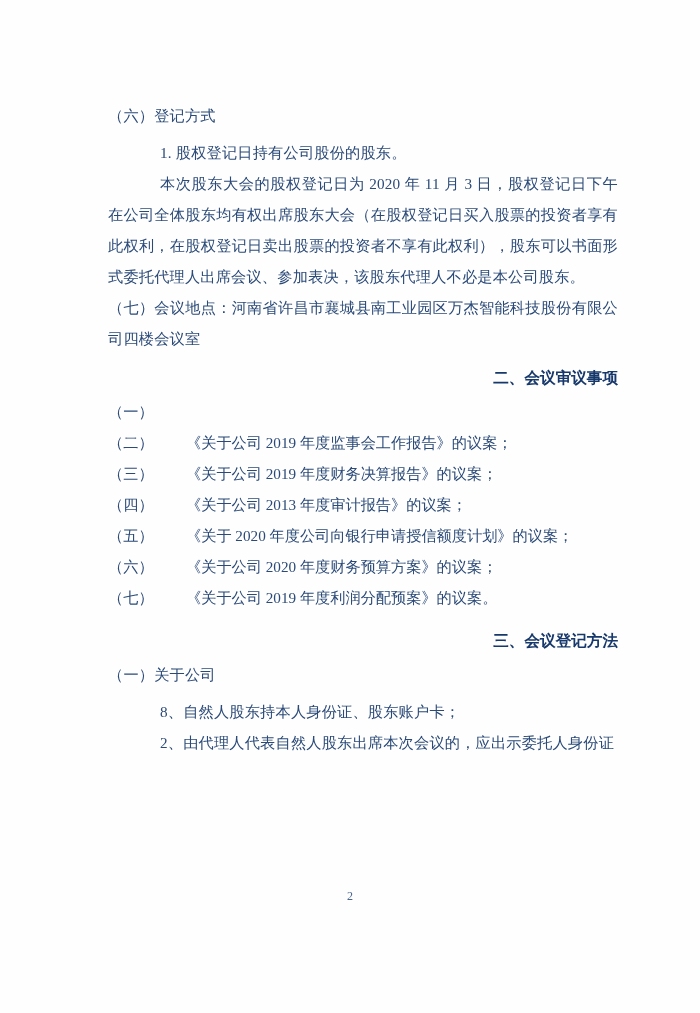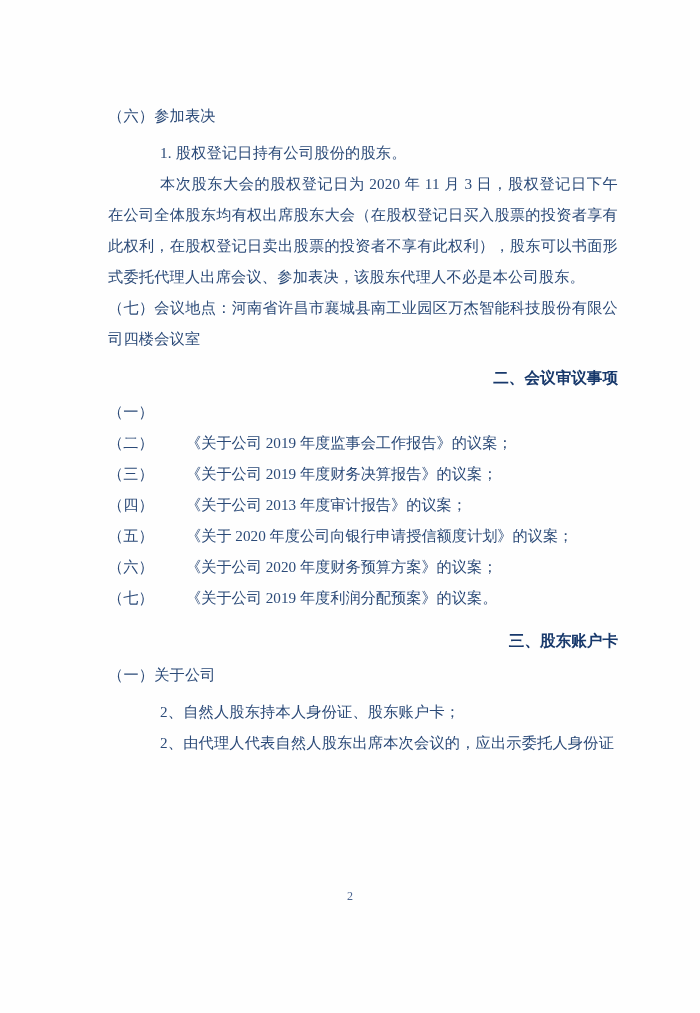--- a/index.html
+++ b/index.html
@@ -84,21 +84,21 @@
     padding-left: 10px;
     text-align: right;
   }
 </style>
 </head>
 <body>
 
 <div class="page">
   <div class="content">
 
-    <p class="para indent1">（六）参加表决</p>
+    <p class="para indent1">（六）登记方式</p>
 
     <div class="gap-sm"></div>
 
     <p class="para indent-num">1. 股权登记日持有公司股份的股东。</p>
 
     <p class="para block-para">本次股东大会的股权登记日为 2020 年 11 月 3 日，股权登记日下午在公司全体股东均有权出席股东大会（在股权登记日买入股票的投资者享有此权利，在股权登记日卖出股票的投资者不享有此权利），股东可以书面形式委托代理人出席会议、参加表决，该股东代理人不必是本公司股东。</p>
 
 
     <p class="para indent1">（七）会议地点：河南省许昌市襄城县南工业园区万杰智能科技股份有限公司四楼会议室</p>
 
@@ -129,26 +129,26 @@
       <span class="item-label">（六）</span>
       <span class="item-text">《关于公司 2020 年度财务预算方案》的议案；</span>
     </div>
     <div class="item-row">
       <span class="item-label">（七）</span>
       <span class="item-text">《关于公司 2019 年度利润分配预案》的议案。</span>
     </div>
 
     <div class="gap-md"></div>
 
-    <p class="sect-head">三、股东账户卡</p>
+    <p class="sect-head">三、会议登记方法</p>
 
     <p class="para indent1">（一）关于公司</p>
 
     <div class="gap-sm"></div>
 
-    <p class="para indent-num">2、自然人股东持本人身份证、股东账户卡；</p>
+    <p class="para indent-num">8、自然人股东持本人身份证、股东账户卡；</p>
 
     <p class="para indent-num">2、由代理人代表自然人股东出席本次会议的，应出示委托人身份证</p>
 
   </div>
 
   <div class="page-number">2</div>
 </div>
 
 </body></html>

